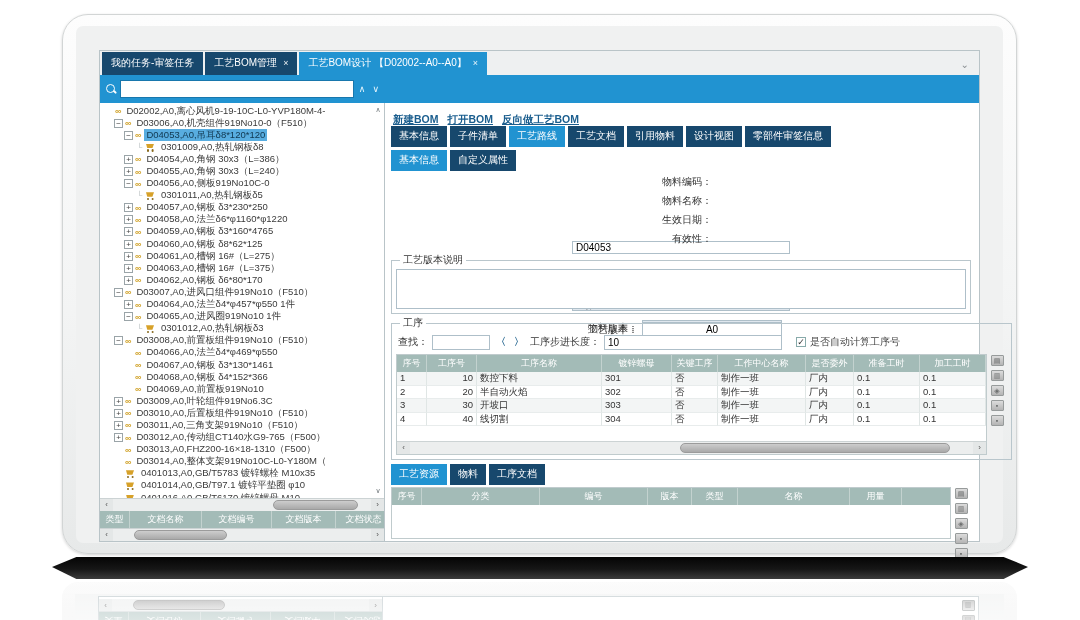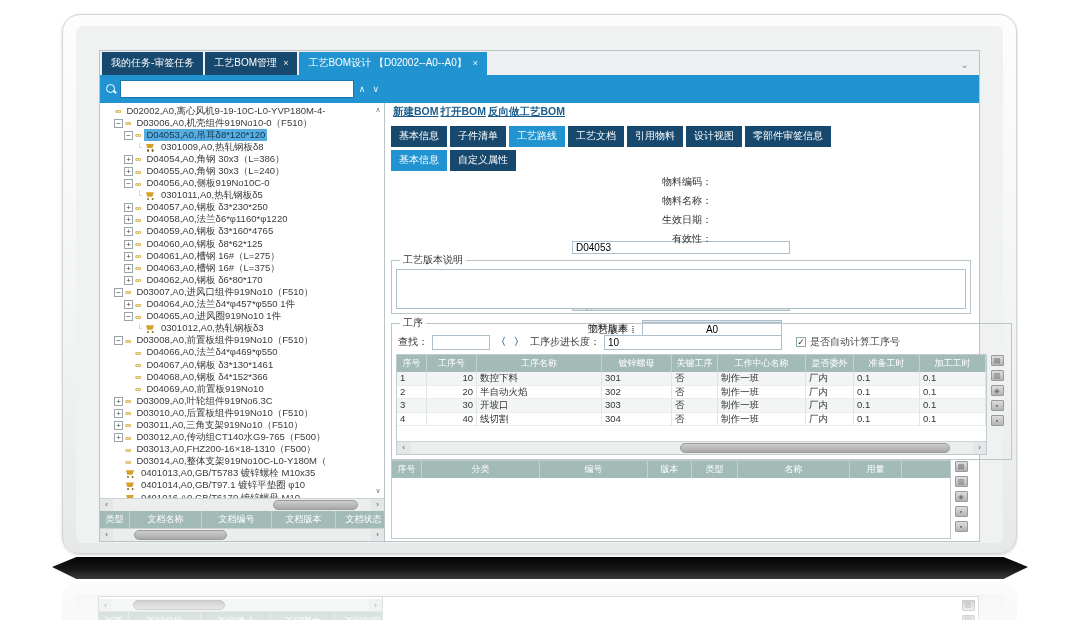--- a/index.html
+++ b/index.html
@@ -3,21 +3,21 @@
 <meta charset="utf-8">
 <style>
   * { margin:0; padding:0; box-sizing:border-box; }
   html,body { width:1080px; height:620px; overflow:hidden; background:#fff;
     font-family:"Liberation Sans","DejaVu Sans",sans-serif; }
   #stage { position:relative; width:1080px; height:620px; background:#fff; }
 
   
   .monitor { position:absolute; left:62px; top:14px; width:955px; height:540px;
     background:linear-gradient(180deg,#fdfdfd 0%,#f3f4f4 55%,#e7e9e9 100%);
-    border:1px solid #d2d5d5; border-radius:18px;
+    border:1px solid #d2d5d5; border-radius:26px;
     box-shadow:0 1px 3px rgba(0,0,0,.18); }
   .screen { position:absolute; left:13px; top:11px; right:13px; bottom:10px;
     background:#f0f1f1; border-radius:7px; }
   .stand-band { position:absolute; left:52px; top:557px; width:976px; height:22px;
     background:linear-gradient(180deg,#050505 0%,#161616 55%,#3c3c3c 100%);
     clip-path:polygon(0 45%,2.5% 0,97.5% 0,100% 45%,97.5% 100%,2.5% 100%); }
   .reflection { position:absolute; left:62px; top:582px; width:955px; height:38px;
     border-radius:16px 16px 0 0; overflow:hidden;
     background:linear-gradient(180deg,#fafafa,#f0f0f0); }
   .refl-screen { position:absolute; left:13px; top:12px; right:13px; height:40px; background:#f0f1f1; }
@@ -79,21 +79,21 @@
   .hs-arrow { width:13px; font-size:8px; color:#555; text-align:center; line-height:12px; background:#e4e7e7; }
   .hs-track { flex:1; position:relative; background:#eceeee; }
   .hs-thumb { position:absolute; top:1px; bottom:1px; border-radius:5px;
     background:linear-gradient(180deg,#cdcdcd,#a9a9a9); border:1px solid #9b9b9b; }
 
   
   .thead { display:flex; background:#a3bbb7; flex:0 0 auto; overflow:hidden; }
   .th { color:#fff; font-size:9px; text-align:center; padding:2px 2px 2px; border-right:1px solid #c3d2cf; white-space:nowrap; overflow:hidden; flex:0 0 auto; }
 
   
-  .linksrow { height:20px; display:flex; gap:2px; padding:2px 0 0 8px; flex:0 0 auto; }
+  .linksrow { height:20px; display:flex; gap:9px; align-items:center; padding:14px 0 0 8px; flex:0 0 auto; }
   .bomlink { color:#1b5e8e; font-weight:bold; font-size:10.5px; text-decoration:underline; white-space:nowrap; cursor:pointer; }
   .ptabs { display:flex; gap:3px; padding:3px 0 0 6px; flex:0 0 auto; }
   .ptab { background:#17486d; color:#fff; font-size:10px; padding:3px 8px 4px; white-space:nowrap; cursor:default; }
   .ptab.active { background:#2193d1; }
   .subtabs { display:flex; gap:3px; padding:3px 0 2px 6px; flex:0 0 auto; }
 
   
   .form { padding:2px 8px 0 6px; flex:0 0 auto; }
   .frow { display:flex; align-items:center; height:19px; gap:4px;flex-direction:column; }
   .flabel { width:62px; text-align:right; font-size:10px; color:#333; flex:0 0 62px; white-space:nowrap; }
@@ -503,20 +503,25 @@
                 <div class="iconstack" id="procStack">
                     <div class="stackbtn">▤</div>
                     <div class="stackbtn">▥</div>
                     <div class="stackbtn">◈</div>
                     <div class="stackbtn">▪</div>
                     <div class="stackbtn">▪</div>
                   </div>
               </div>
             </fieldset>
 
+            <div class="restabs" id="resTabs">
+                <div class="ptab active">工艺资源</div>
+                <div class="ptab">物料</div>
+                <div class="ptab">工序文档</div>
+              </div>
             <div class="with-icons" style="flex:1; margin:0 8px 2px 6px; min-height:0;">
               <div class="tblcol">
                 <div class="thead" id="resHeader">
                     <span class="th" style="width: 30px;">序号</span>
                     <span class="th" style="width: 118px;">分类</span>
                     <span class="th" style="width: 108px;">编号</span>
                     <span class="th" style="width: 44px;">版本</span>
                     <span class="th" style="width: 46px;">类型</span>
                     <span class="th" style="width: 112px;">名称</span>
                     <span class="th" style="width: 52px;">用量</span>

